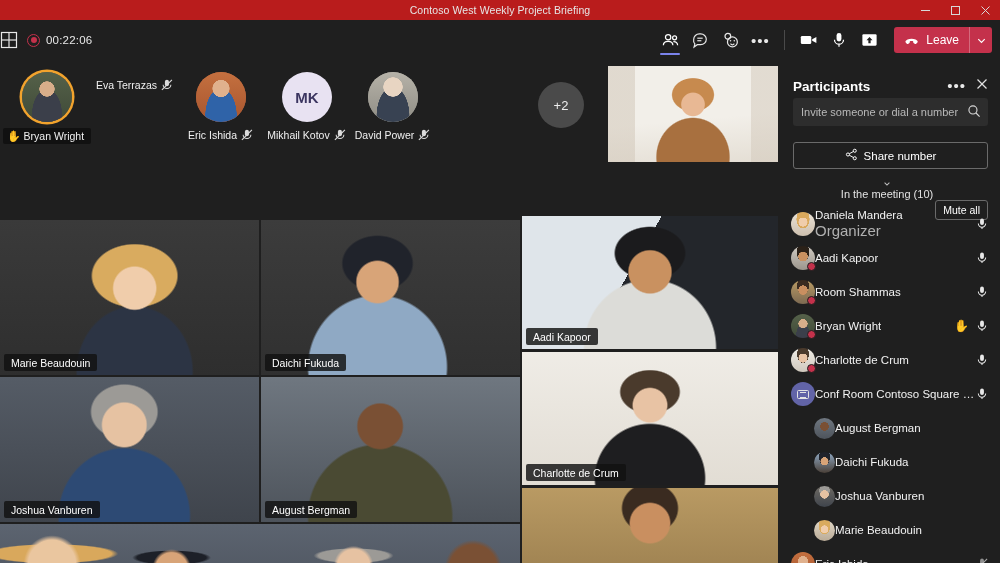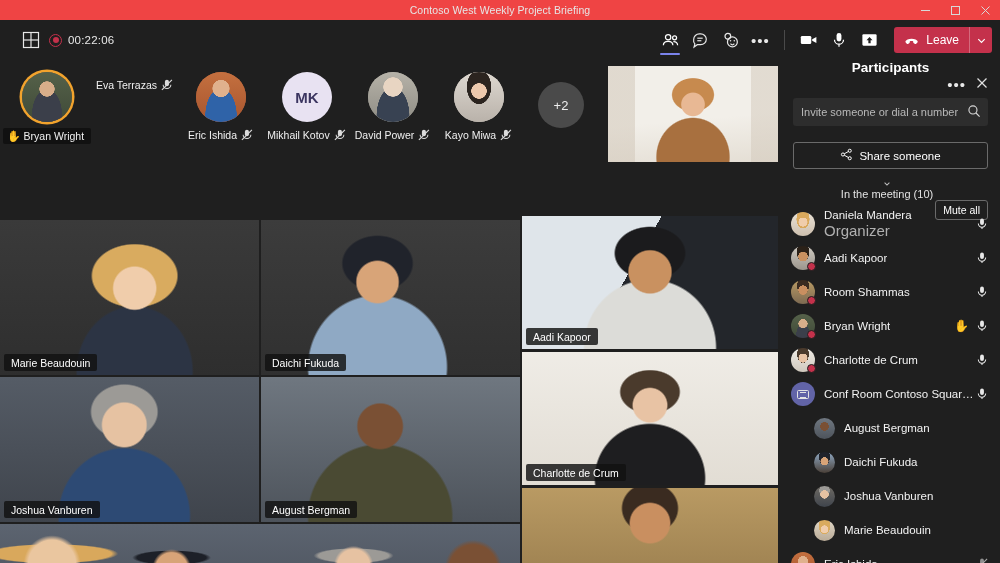--- a/index.html
+++ b/index.html
@@ -8,36 +8,36 @@
     background: #1f1f1f;
     font-family: "Liberation Sans", sans-serif;
     overflow: hidden;
     color: #fff;
   }
   #app { position: relative; width: 1000px; height: 563px; background: #1f1f1f; }
 
   
   .titlebar {
     position: absolute; top: 0; left: 0; width: 1000px; height: 20px;
-    background: #ef4444; display: flex; align-items: center; justify-content: center;
+    background: #b91c1c; display: flex; align-items: center; justify-content: center;
   }
   .titlebar .title { font-size: 10.5px; color: #e6e6e6; letter-spacing: .1px; }
   .winbtns { position: absolute; right: 0; top: 0; height: 20px; display: flex; }
   .winbtn {
     width: 30px; height: 20px; display: flex; align-items: center; justify-content: center;
     color: #d8d8d8; font-size: 10px; line-height: 1;
   }
   .winbtn svg { display: block; }
 
   
   .toolbar {
     position: absolute; top: 20px; left: 0; width: 1000px; height: 40px;
     background: #1f1f1f; display: flex; align-items: center;
   }
-  .tb-left { display: flex; align-items: center; gap: 9px; padding-left: 22px; }
+  .tb-left { display: flex; align-items: center; gap: 9px; padding-left: 0; }
   .grid-icon { width: 18px; height: 18px; display:block; }
   .rec { display: flex; align-items: center; gap: 6px; }
   .rec-dot {
     width: 13px; height: 13px; border-radius: 50%;
     border: 1.6px solid #c4314b; display: flex; align-items: center; justify-content: center;
   }
   .rec-dot i { width: 6px; height: 6px; border-radius: 50%; background: #c4314b; display:block; }
   .rec-time { font-size: 11.5px; color: #e8e8e8; letter-spacing: .2px; }
 
   .tb-right {
@@ -104,21 +104,21 @@
   .roomicon::after {
     content:""; position:absolute; left:1.5px; top:1.5px; width:6px; height:3.5px;
     border-top:1.3px solid #e3e3e3; border-bottom:1.3px solid #e3e3e3;
   }
 
   
   .ph { position: absolute; inset: 0; }
 
   
   .panel { position: absolute; top: 60px; left: 780px; width: 220px; height: 503px; background: #1f1f1f; }
-  .panel-head { display: flex; align-items: center; height: 34px; padding: 0 12px 0 13px; flex-direction: column; }
+  .panel-head { display: flex; align-items: flex-end; height: 34px; padding: 0 12px 0 13px; }
   .panel-title { font-size: 13.5px; font-weight: bold; color: #fff; }
   .panel-acts { margin-left: auto; display: flex; align-items: center; gap: 10px; color: #e0e0e0; }
   .search-wrap { margin: 4px 12px 16px 13px; position: relative; border-radius: 6px; }
   .search {
     width: 100%; height: 28px; background: #2d2d2d; border: none; border-radius: 3px;
     color: #e8e8e8; font-size: 11px; padding: 0 26px 0 8px; font-family: "Liberation Sans", sans-serif;
   }
   .search::placeholder { color: #b9b9b9; }
   .search-ic { position: absolute; right: 7px; top: 6px; color: #d6d6d6; }
   .share-btn {
@@ -141,21 +141,21 @@
     width: 24px; height: 24px; border-radius: 50%; position: relative; overflow: visible;
     flex: 0 0 auto; display:flex; align-items:center; justify-content:center;
   }
   .pav .inner { width:100%; height:100%; border-radius:50%; overflow:hidden; }
   .pav.sm { width: 21px; height: 21px; }
   .pres {
     position: absolute; right: -1px; bottom: -1px; width: 9px; height: 9px; border-radius: 50%;
     border: 1.6px solid #1f1f1f;
   }
   .pres.busy { background: #c4314b; }
-  .pinfo { margin-left: 9px; display: flex; flex-direction: column; justify-content: flex-start; min-width: 0; }
+  .pinfo { display: flex; flex-direction: column; justify-content: flex-start; min-width: 0; }
   .pname { font-size: 11.5px; color: #f2f2f2; white-space: nowrap; overflow: hidden; text-overflow: ellipsis; }
   .prole { font-size: 15px; color: #b0b0b0; margin-top: 1px; }
   .pright { margin-left: auto; display: flex; align-items: center; gap: 6px; }
   .mic { width: 14px; height: 14px; display: block; }
   .hand-sm { font-size: 12px; line-height: 1; }
 </style>
 </head>
 <body>
 
 <div id="app">
@@ -334,36 +334,20 @@
         <div class="av-name">
           <span>David Power</span>
           <svg class="mic" viewBox="0 0 16 16">
               <rect x="5.6" y="2" width="4.6" height="7.4" rx="2.3" fill="#dcdcdc"></rect>
               <path d="M3.6 7.6a4.4 4.4 0 0 0 8.8 0" fill="none" stroke="#dcdcdc" stroke-width="1.2"></path>
               <line x1="2.2" y1="13.6" x2="13.6" y2="2.2" stroke="#dcdcdc" stroke-width="1.3"></line>
             </svg>
         </div>
       </div>
 
-      <div class="av-item" style="left:436px;">
-        <div class="av-circ" style="background:#cfc9c2;">
-          <div class="ph" style="background:
-            radial-gradient(circle at 50% 38%, #edc9ad 0 19%, transparent 20%),
-            radial-gradient(ellipse at 50% 30%, #2b241f 0 34%, transparent 35%),
-            linear-gradient(#ded8d0, #b9b2aa);"></div>
-        </div>
-        <div class="av-name">
-          <span>Kayo Miwa</span>
-          <svg class="mic" viewBox="0 0 16 16">
-              <rect x="5.6" y="2" width="4.6" height="7.4" rx="2.3" fill="#dcdcdc"></rect>
-              <path d="M3.6 7.6a4.4 4.4 0 0 0 8.8 0" fill="none" stroke="#dcdcdc" stroke-width="1.2"></path>
-              <line x1="2.2" y1="13.6" x2="13.6" y2="2.2" stroke="#dcdcdc" stroke-width="1.3"></line>
-            </svg>
-        </div>
-      </div>
 
       <div class="plus2">
         <span>+2</span>
       </div>
     </div>
 
     <div class="tile" style="left:608px;top:6px;width:170px;height:96px;">
       <div class="ph" style="background:
         radial-gradient(circle at 50% 40%, #e8b894 0 11%, transparent 12%),
         radial-gradient(ellipse at 50% 30%, #c78a4e 0 17%, transparent 18%),
@@ -476,21 +460,21 @@
     <button class="share-btn">
       <span>
         <svg width="13" height="13" viewBox="0 0 16 16" fill="none" stroke="#fff" stroke-width="1.2">
           <circle cx="12" cy="3.4" r="1.9"></circle>
             <circle cx="12" cy="12.6" r="1.9"></circle>
             <circle cx="3.6" cy="8" r="1.9"></circle>
           <line x1="5.3" y1="7.1" x2="10.4" y2="4.3"></line>
             <line x1="5.3" y1="8.9" x2="10.4" y2="11.7"></line>
         </svg>
       </span>
-      <span>Share someone</span>
+      <span>Share number</span>
     </button>
 
     <div class="sec-head">
       <span class="sec-caret">
         <svg width="8" height="8" viewBox="0 0 10 10">
             <path d="M2 3.3L5 6.4l3-3.1" fill="none" stroke="#bdbdbd" stroke-width="1.3"></path>
           </svg>
       </span>
       <span class="sec-label">In the meeting (10)</span>
       <button class="mute-all">Mute all</button>

